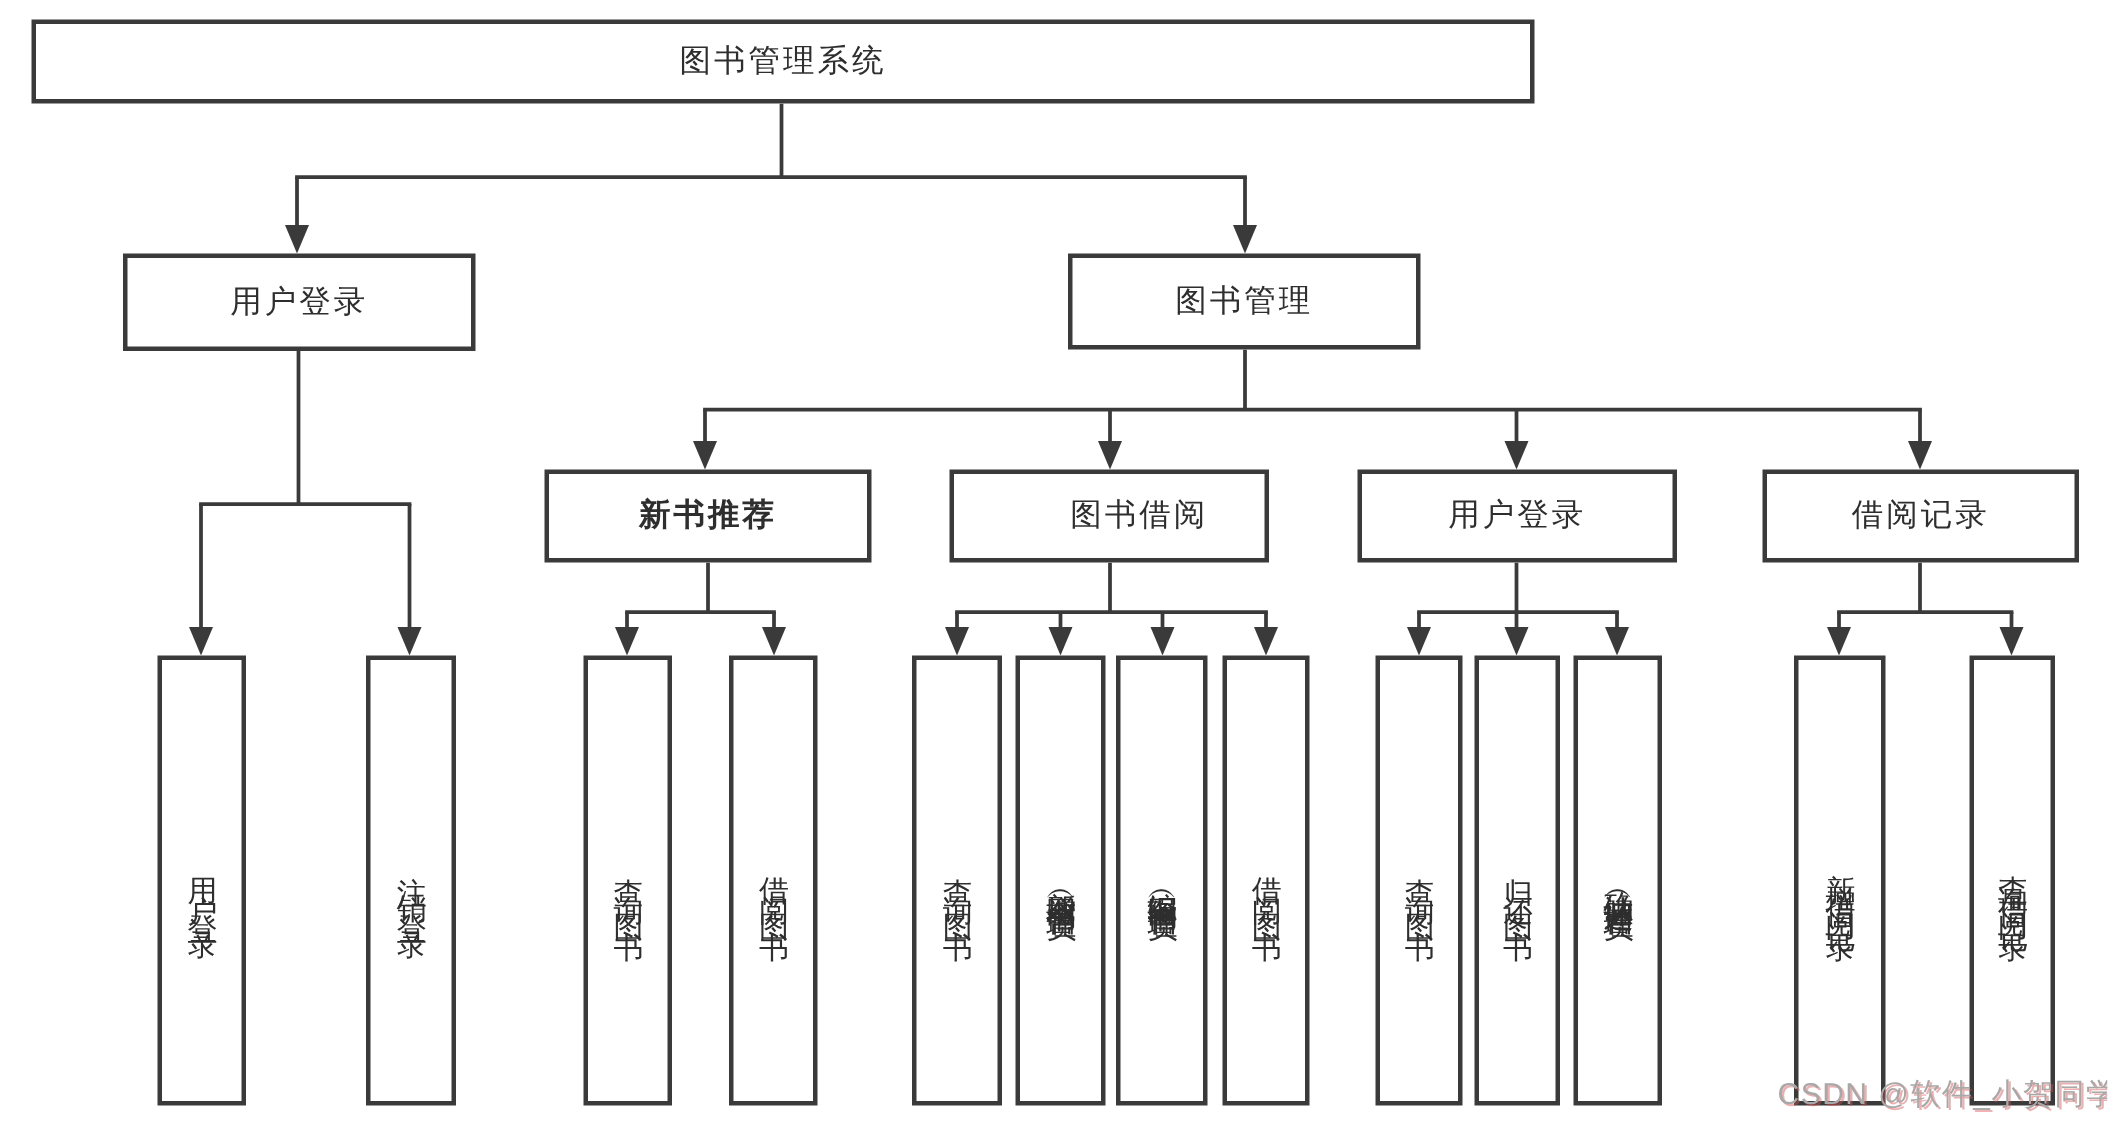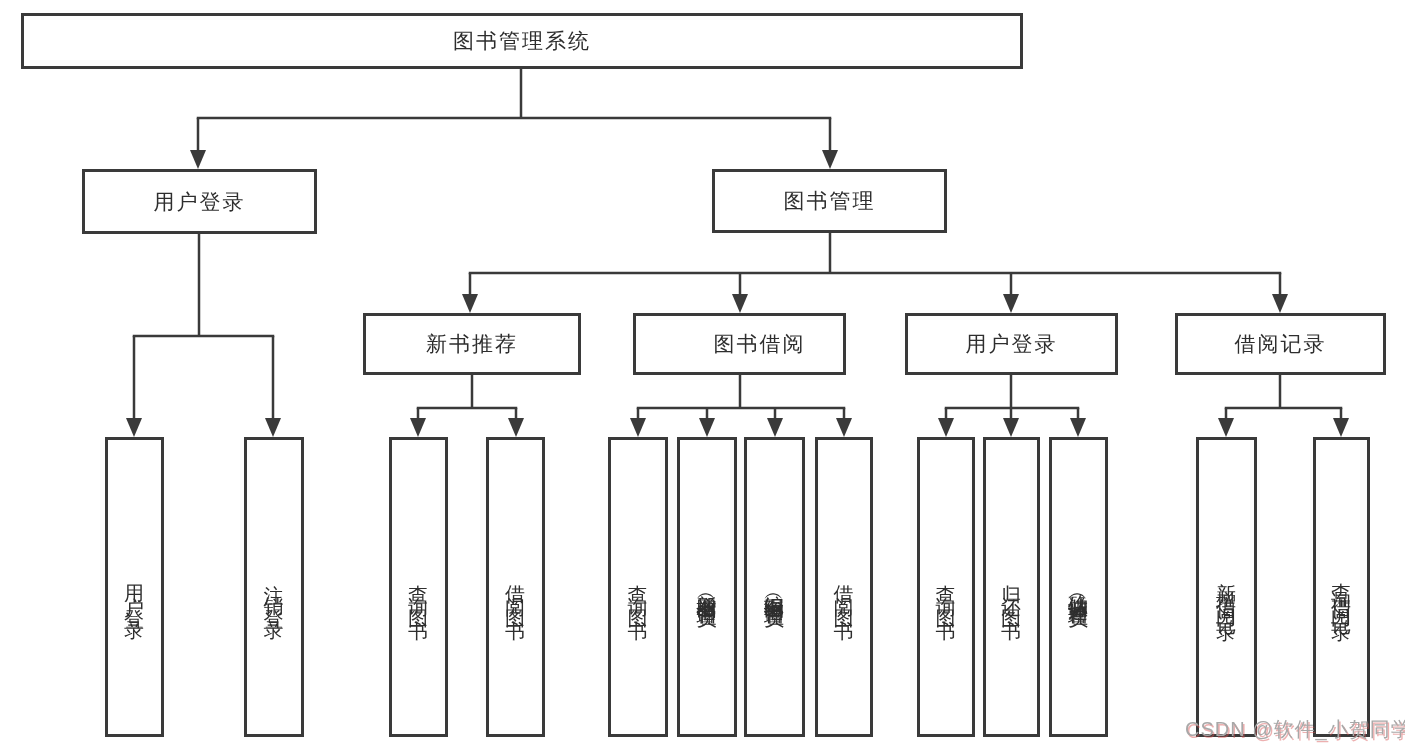--- a/index.html
+++ b/index.html
@@ -130,21 +130,21 @@
       <line x1="1341" y1="408" x2="1341" y2="421"></line>
       <polygon stroke="none" points="1333,418 1349,418 1341,437"></polygon>
     </g>
   </svg>
 
   <div class="node" style="left:21px; top:13px; width:1002px; height:56px;">图书管理系统</div>
 
   <div class="node" style="left:82px; top:169px; width:235px; height:65px;">用户登录</div>
   <div class="node" style="left:712px; top:169px; width:235px; height:64px;">图书管理</div>
 
-  <div class="node" style="left:363px; top:313px; width:218px; height:62px;">新书推荐</div>
+  <div class="node" style="left:363px; top:313px; width:218px; height:62px;font-weight:bold;">新书推荐</div>
   <div class="node" style="left:633px; top:313px; width:213px; height:62px;padding-left:40px;">图书借阅</div>
   <div class="node" style="left:905px; top:313px; width:213px; height:62px;">用户登录</div>
   <div class="node" style="left:1175px; top:313px; width:211px; height:62px;">借阅记录</div>
 
   <div class="node vnode short" style="left:105px; top:437px; width:59px; height:300px;">用户登录</div>
   <div class="node vnode short" style="left:244px; top:437px; width:60px; height:300px;">注销登录</div>
 
   <div class="node vnode short" style="left:389px; top:437px; width:59px; height:300px;">查询图书</div>
   <div class="node vnode short" style="left:486px; top:437px; width:59px; height:300px;">借阅图书</div>
 

